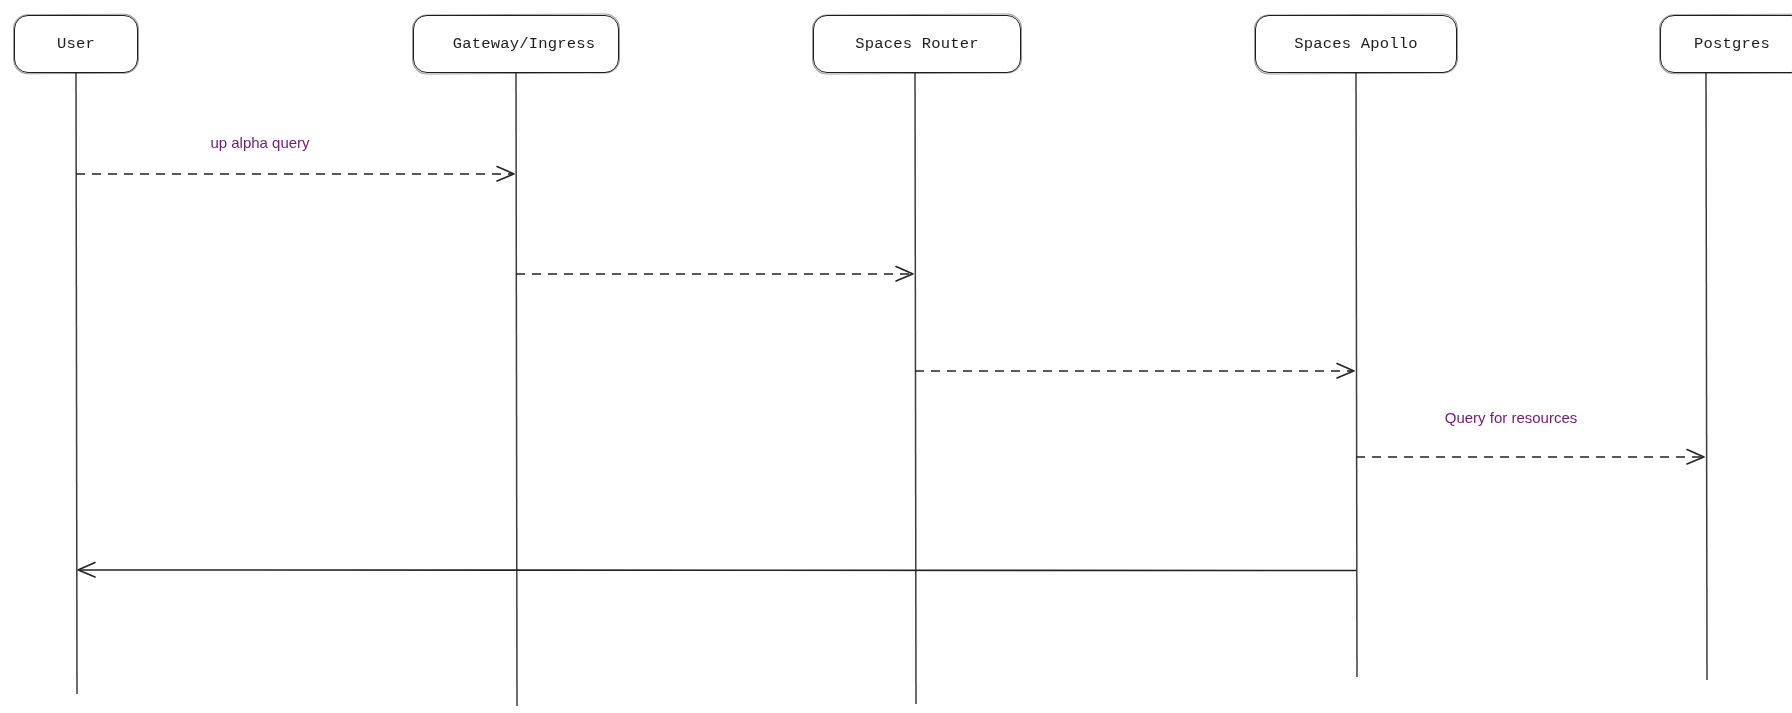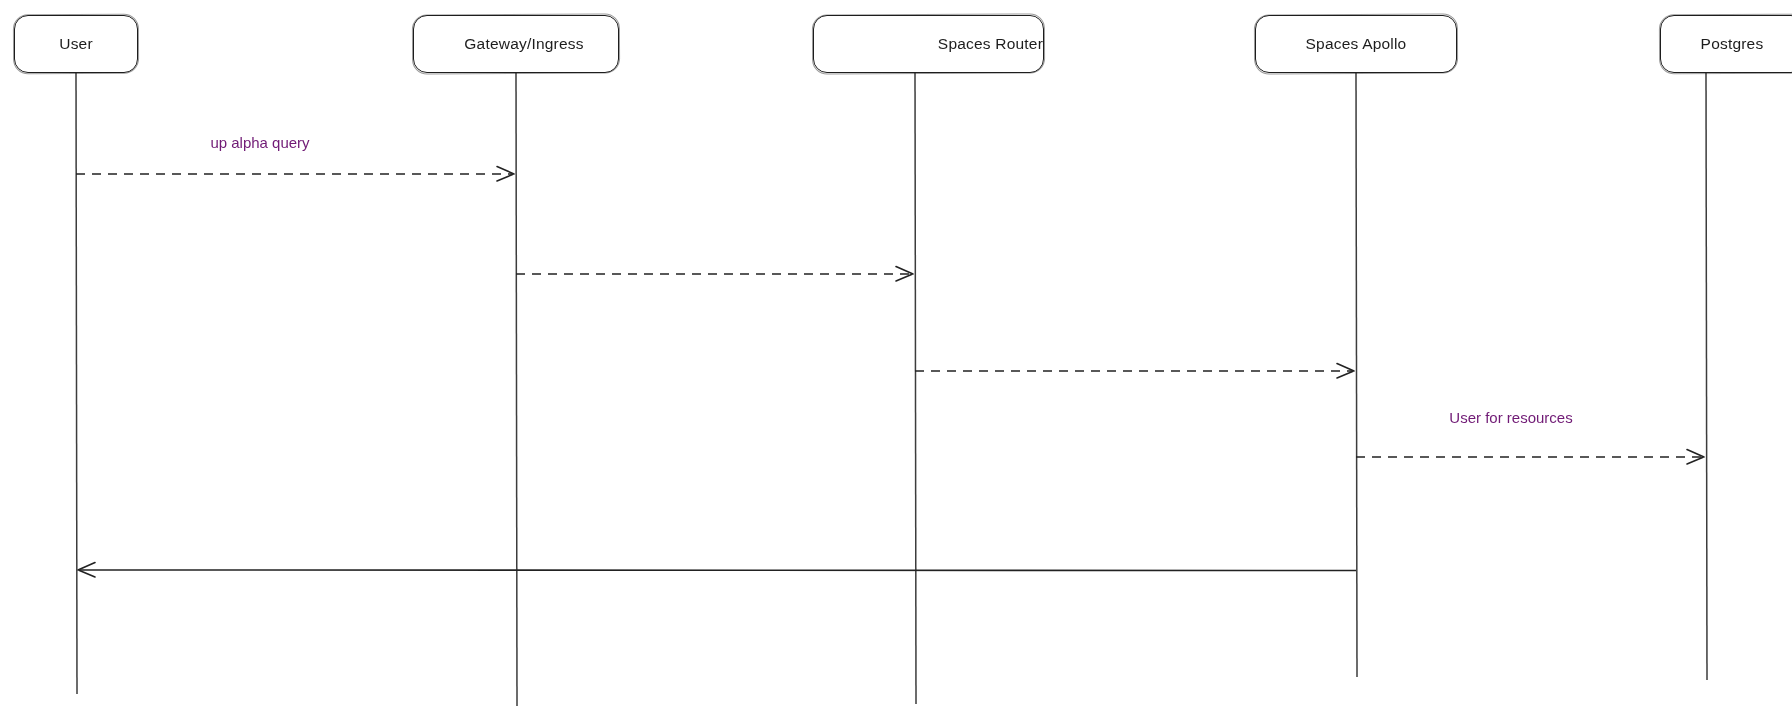--- a/index.html
+++ b/index.html
@@ -24,20 +24,21 @@
   .actor-box {
     position: absolute;
     box-sizing: border-box;
     background: #ffffff;
     border: 1.7px solid #1e1e1e;
     border-radius: 14px;
     display: flex;
     align-items: center;
     justify-content: center;
     z-index: 2;
+    font-family: Liberation Mono, monospace;
   }
   
   .actor-box::after {
     content: "";
     position: absolute;
     inset: -2px;
     border: 1px solid rgba(30,30,30,0.45);
     border-radius: 15px;
     transform: rotate(-0.35deg);
     pointer-events: none;
@@ -81,24 +82,24 @@
       <path d="M 1687 449.5 L 1704 457 M 1687 464 L 1702.5 457.5" class="arrow-head"></path>
       <line x1="1356" y1="570.5" x2="79" y2="570" class="msg-line"></line>
       <path d="M 95 562.5 L 78 570 M 95 577 L 79.5 570.5" class="arrow-head"></path>
     </svg>
 <div class="actor-box" style="left: 14px; top: 15px; width: 124px; height: 58px;">
       <span class="actor-label">User</span>
     </div>
     <div class="actor-box" style="left: 413px; top: 15px; width: 206px; height: 58px; padding-left: 16px;">
       <span class="actor-label">Gateway/Ingress</span>
     </div>
-    <div class="actor-box" style="left: 813px; top: 15px; width: 231px; height: 58px; justify-content: flex-end;">
+    <div class="actor-box" style="left: 813px; top: 15px; width: 208px; height: 58px;">
       <span class="actor-label">Spaces Router</span>
     </div>
     <div class="actor-box" style="left: 1255px; top: 15px; width: 202px; height: 58px;">
       <span class="actor-label">Spaces Apollo</span>
     </div>
     <div class="actor-box" style="left: 1633.5px; top: 15px; width: 145px; height: 58px; margin-left: 26px;">
       <span class="actor-label">Postgres</span>
     </div>
     <div class="message-label" style="left: 260px; top: 142px;">up alpha query</div>
-    <div class="message-label" style="left: 1511px; top: 417px;">User for resources</div>
+    <div class="message-label" style="left: 1511px; top: 417px;">Query for resources</div>
   </div>
 
 </body></html>

